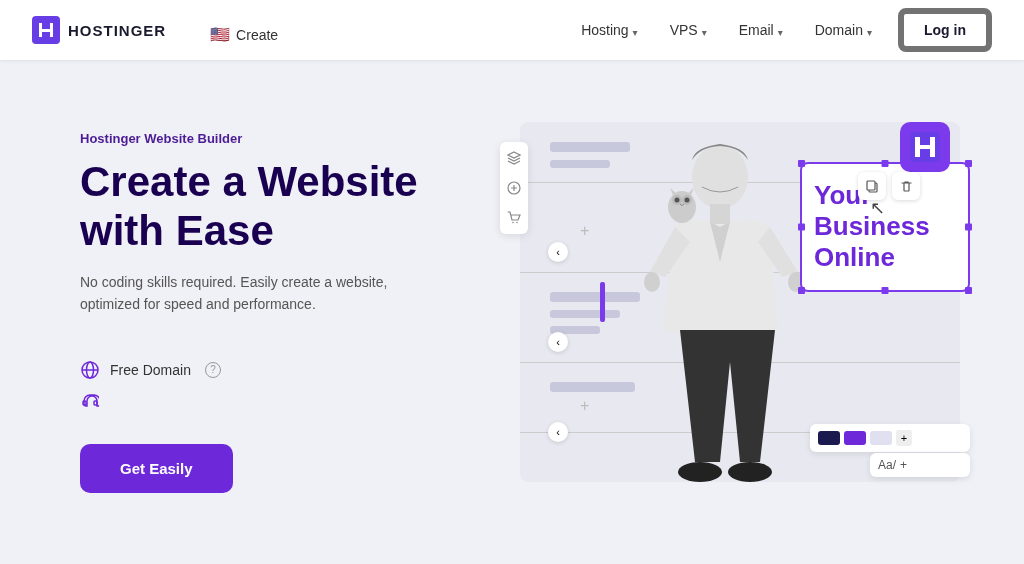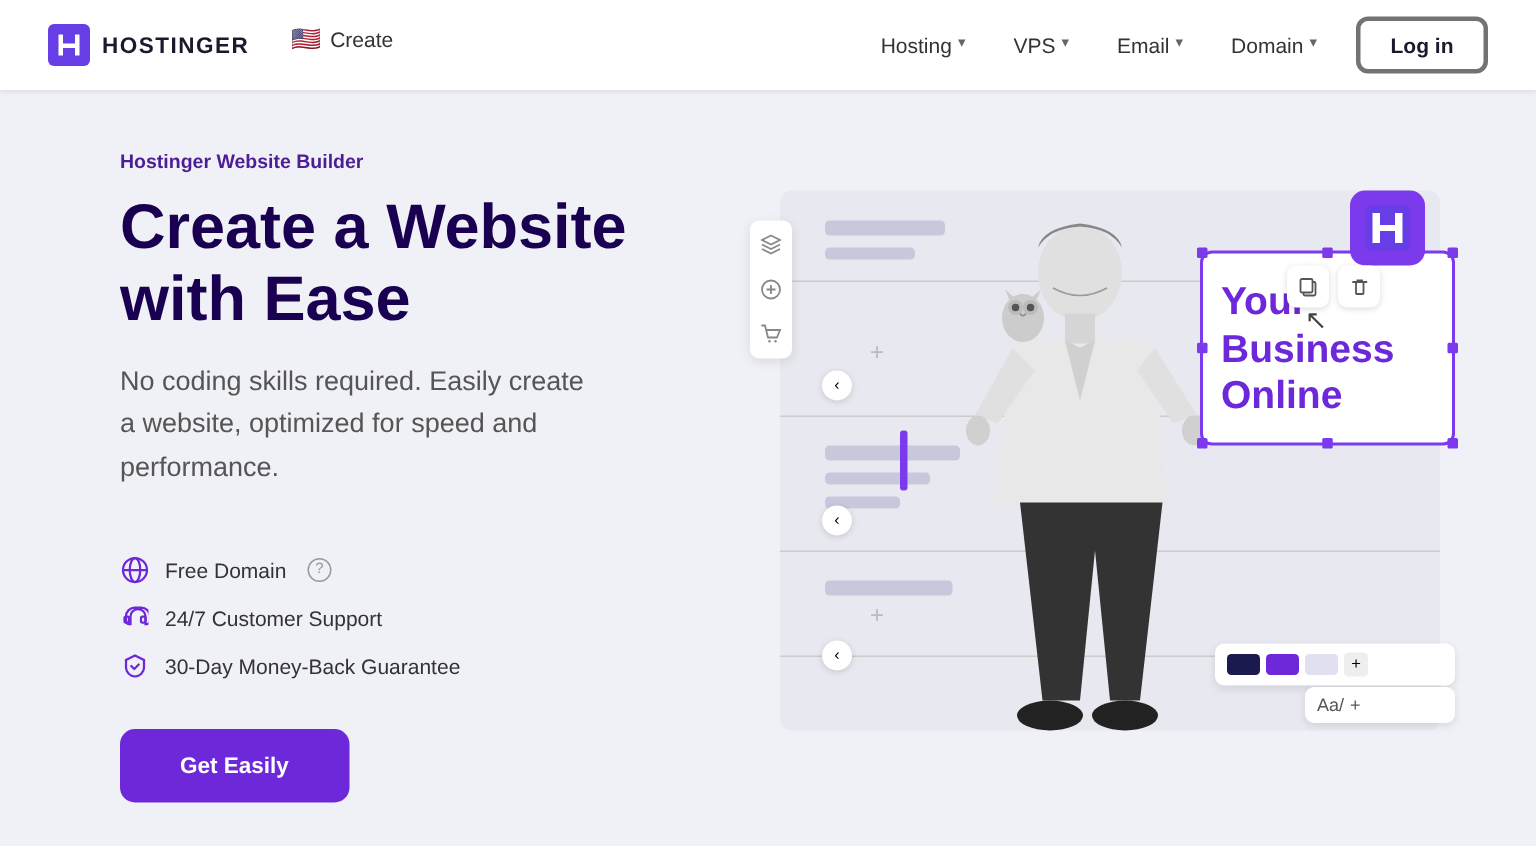--- a/index.html
+++ b/index.html
@@ -15,22 +15,22 @@
     .navbar {
       background: #ffffff;
       display: flex;
       align-items: center;
       padding: 0 32px;
       height: 60px;
       box-shadow: 0 1px 3px rgba(0,0,0,0.08);
     }
     .navbar-left {
       display: flex;
-      align-items: flex-start;
-      gap: 12px;
+      align-items: flex-end;
+      gap: 28px;
       flex: 1;
     }
     .logo-mark {
       display: flex;
       align-items: center;
       gap: 8px;
     }
     .logo-icon {
       width: 28px;
       height: 28px;
@@ -56,38 +56,38 @@
       font-size: 14px;
       color: #333;
     }
     .navbar-right {
       display: flex;
       align-items: center;
       gap: 4px;
     }
     .nav-item {
       display: flex;
-      align-items: flex-start;
+      align-items: flex-end;
       gap: 4px;
       padding: 8px 14px;
       font-size: 14px;
       font-weight: 500;
       color: #333;
       cursor: pointer;
       border-radius: 6px;
       transition: background 0.15s;
     }
     .chevron {
       font-size: 10px;
       color: #666;
     }
     .login-btn {
       margin-left: 8px;
       padding: 8px 20px;
-      border: 3px solid #737373;
+      border: 6px solid #737373;
       border-radius: 8px;
       font-size: 14px;
       font-weight: 600;
       color: #1a1a2e;
       cursor: pointer;
       background: transparent;
       transition: all 0.15s;
     }
 
     
@@ -110,21 +110,21 @@
       margin-bottom: 12px;
     }
     .hero-title {
       font-size: 42px;
       font-weight: 800;
       color: #1a0050;
       line-height: 1.15;
       margin-bottom: 16px;
     }
     .hero-desc {
-      font-size: 18px;
+      font-size: 14px;
       color: #555;
       line-height: 1.6;
       max-width: 320px;
       margin-bottom: 28px;
     }
     .features-list {
       list-style: none;
       margin-bottom: 32px;
       margin-top: 44px;
     }
@@ -431,30 +431,20 @@
         <span class="question-mark">?</span>
       </li>
       <li>
         <span class="feature-icon">
           <svg width="18" height="18" viewBox="0 0 18 18" fill="none">
             <path d="M9 2C5.686 2 3 4.686 3 8v3a2 2 0 002 2h1V8a5 5 0 0110 0v5h1a2 2 0 002-2V8c0-3.314-2.686-6-6-6z" stroke="#6d28d9" stroke-width="1.5" fill="none"></path>
             <rect x="2" y="8" width="3" height="4" rx="1" stroke="#6d28d9" stroke-width="1.5"></rect>
             <rect x="13" y="8" width="3" height="4" rx="1" stroke="#6d28d9" stroke-width="1.5"></rect>
           </svg>
         </span>
-        <span>24/7 Customer Support</span>
-      </li>
-      <li>
-        <span class="feature-icon">
-          <svg width="18" height="18" viewBox="0 0 18 18" fill="none">
-            <path d="M9 2L3 5v5c0 3.31 2.69 5.76 6 6 3.31-.24 6-2.69 6-6V5L9 2z" stroke="#6d28d9" stroke-width="1.5" fill="none"></path>
-            <path d="M6.5 9l2 2 3-3" stroke="#6d28d9" stroke-width="1.5" stroke-linecap="round" stroke-linejoin="round"></path>
-          </svg>
-        </span>
-        <span>30-Day Money-Back Guarantee</span>
       </li>
     </ul>
 
     <button class="cta-btn">Get Easily</button>
   </div>
 
   <div class="hero-right">
     <div class="builder-mockup">
 
       <div class="canvas-bg">

